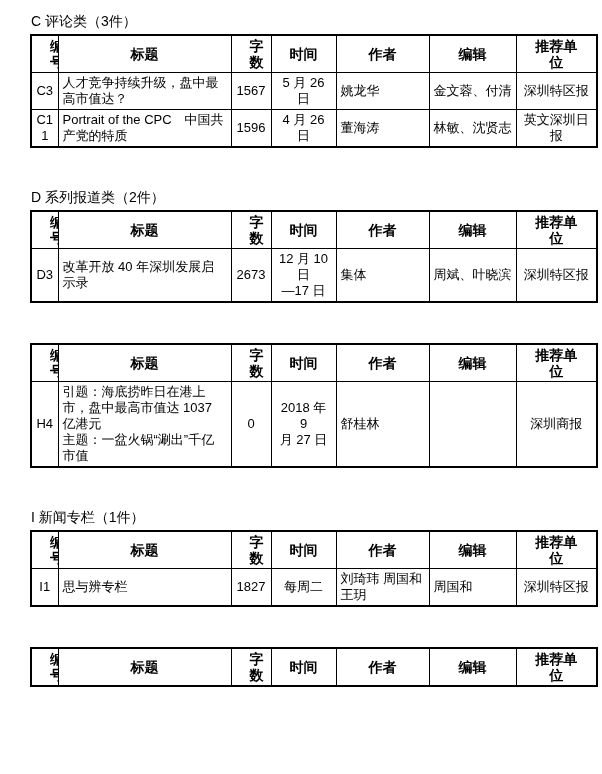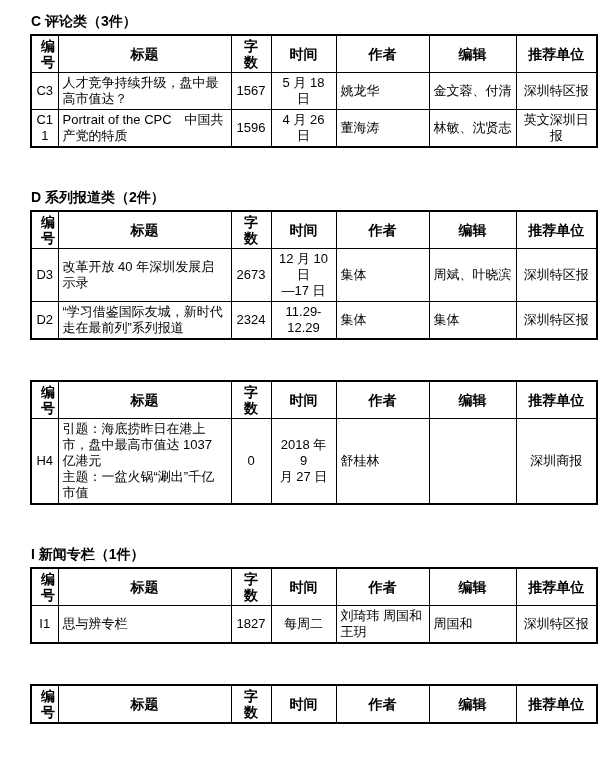--- a/index.html
+++ b/index.html
@@ -5,34 +5,34 @@
   html,body { margin:0; padding:0; }
   body {
     width:602px; min-height:774px;
     background:#ffffff; color:#000000;
     font-family:"Liberation Sans","DejaVu Sans",sans-serif;
   }
   .page { padding:12px 6px 18px 30px; box-sizing:border-box; }
   .section { margin-bottom:40px; }
   .section:last-child { margin-bottom:0; }
   .section-title {
-    font-size:14px; font-weight:bold; line-height:18px;
+    font-size:14px; font-weight:normal; line-height:18px;
     margin:0 0 4px 1px; white-space:nowrap;
   }
   table.data-table {
     border-collapse:collapse; table-layout:fixed; width:566px;
     border:2px solid #000;
   }
   .data-table th, .data-table td {
     border:1px solid #000;
     overflow:hidden;
   }
   .data-table th {
     font-size:14px; font-weight:bold; text-align:center;
-    height:28px; padding:2px 9px; line-height:16px;
+    height:28px; padding:2px 18px; line-height:16px;
   }
   .data-table td {
     font-size:13px; line-height:16px;
     height:30px; padding:2px 4px;
     vertical-align:middle;
     white-space:pre-line;
     word-break:break-word;
   }
   td.c { text-align:center; }
   td.l { text-align:left; }
@@ -63,21 +63,21 @@
               <th>作者</th>
               <th>编辑</th>
               <th>推荐单位</th>
             </tr>
           </thead>
           <tbody>
             <tr>
               <td class="c">C3</td>
               <td class="l">人才竞争持续升级，盘中最高市值达？</td>
               <td class="c">1567</td>
-              <td class="c">5 月 18 日</td>
+              <td class="c">5 月 26 日</td>
               <td class="l">姚龙华</td>
               <td class="l">金文蓉、付清</td>
               <td class="c">深圳特区报</td>
             </tr>
             <tr>
               <td class="c">C11</td>
               <td class="l">Portrait of the CPC　中国共产党的特质</td>
               <td class="c">1596</td>
               <td class="c">4 月 26 日</td>
               <td class="l">董海涛</td>
@@ -112,29 +112,20 @@
           </thead>
           <tbody>
             <tr>
               <td class="c">D3</td>
               <td class="l">改革开放 40 年深圳发展启示录</td>
               <td class="c">2673</td>
               <td class="c">12 月 10 日
 —17 日</td>
               <td class="l">集体</td>
               <td class="l">周斌、叶晓滨</td>
-              <td class="c">深圳特区报</td>
-            </tr>
-            <tr>
-              <td class="c">D2</td>
-              <td class="l">“学习借鉴国际友城，新时代走在最前列”系列报道</td>
-              <td class="c">2324</td>
-              <td class="c">11.29-12.29</td>
-              <td class="l">集体</td>
-              <td class="l">集体</td>
               <td class="c">深圳特区报</td>
             </tr>
           </tbody>
         </table>
       </section>
       <section class="section">
         <table class="data-table">
           <colgroup>
             <col style="width: 27px;">
             <col style="width: 173px;">

